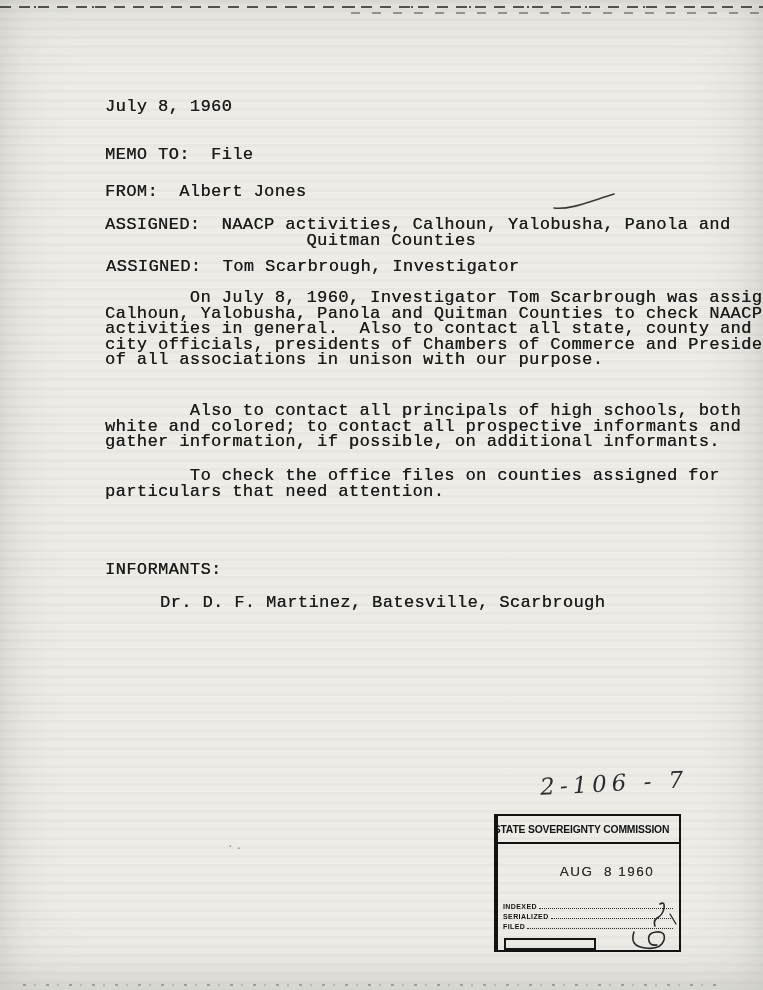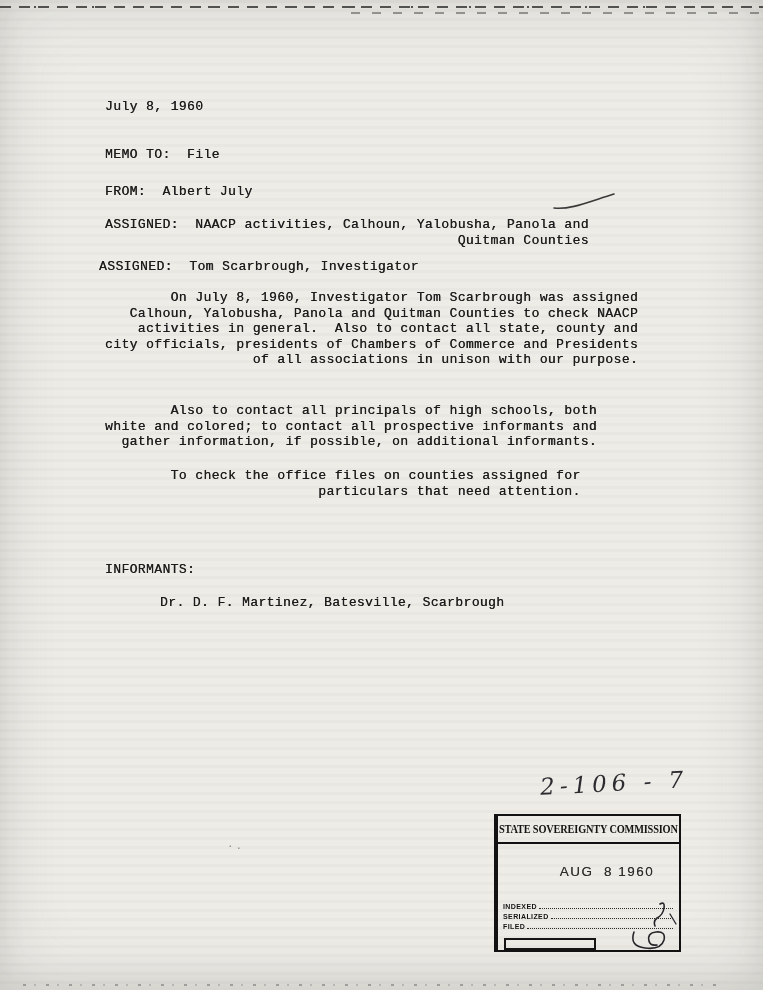--- a/index.html
+++ b/index.html
@@ -7,24 +7,23 @@
     position:relative;width:763px;height:990px;margin:0 auto;
     background:#edece7;
     background-image:repeating-linear-gradient(180deg, rgba(120,118,110,.045) 0 3px, transparent 3px 9px);
     box-shadow:inset 0 0 70px rgba(60,60,55,.14), inset 0 -10px 28px rgba(60,60,55,.08);
     overflow:hidden;
     font-family:"Liberation Mono","DejaVu Sans Mono",monospace;
     color:#1b1b1b;
   }
   .tw{
     position:absolute;
-    font-size:13px;line-height:15.5px;letter-spacing:.4px;
+    font-size:17px;line-height:15.5px;letter-spacing:.4px;
     white-space:pre;
     text-shadow:.3px 0 0 rgba(25,25,25,.85);
-    text-align:right;
   }
   .top-dash{
     position:absolute;top:6px;left:0;right:0;height:2px;opacity:.8;
     background-image:
       repeating-linear-gradient(90deg,#2f2f2f 0 11px, transparent 11px 19px),
       repeating-linear-gradient(90deg, transparent 0 5px, #2f2f2f 5px 7px, transparent 7px 29px);
   }
   .top-dash2{
     position:absolute;top:12px;left:46%;right:0;height:1.5px;opacity:.45;
     background-image:repeating-linear-gradient(90deg,#2f2f2f 0 9px, transparent 9px 21px);
@@ -43,22 +42,22 @@
   }
   
   .stamp{
     position:absolute;left:494px;top:814px;width:187px;height:138px;
     border:2px solid #121212;border-left-width:4px;box-sizing:border-box;
     color:#141414;
   }
   .stamp-title{
     position:absolute;top:0;left:0;right:0;height:26px;
     border-bottom:2px solid #121212;
-    display:flex;align-items:center;justify-content:center;
-    font-family:Liberation Serif, serif;font-weight:bold;font-size:11.5px;
+    display:flex;align-items:center;justify-content:flex-end;
+    font-family:Liberation Sans, sans-serif;font-weight:bold;font-size:11.5px;
     letter-spacing:-.2px;white-space:nowrap;
   }
   .stamp-title span{display:inline-block;transform:scaleX(.9);}
   .stamp-date{
     position:absolute;top:48px;left:0;right:0;text-align:center;
     font-family:"Liberation Sans",sans-serif;font-size:13.5px;color:#2e2e2e;
     letter-spacing:1.5px;white-space:pre;
     text-shadow:0 0 .6px rgba(46,46,46,.7);
     margin-left:37px;
   }
@@ -78,29 +77,29 @@
 <body>
 
 <div class="page">
 
   <div class="top-dash"></div>
   <div class="top-dash2"></div>
   <div class="bottom-dots"></div>
 
   <div class="tw" style="left:105px;top:99px">July 8, 1960</div>
   <div class="tw" style="left:105px;top:147px">MEMO TO:  File</div>
-  <div class="tw" style="left:105px;top:184px">FROM:  Albert July</div>
+  <div class="tw" style="left:105px;top:184px">FROM:  Albert Jones</div>
 
   <svg class="check-svg" width="64" height="20" viewBox="0 0 64 20">
     <path d="M2 16 C 18 18, 36 10, 62 2" fill="none" stroke="#3a3a3a" stroke-width="1.6" stroke-linecap="round"></path>
   </svg>
 
   <div class="tw" style="left:105px;top:217px">ASSIGNED:  NAACP activities, Calhoun, Yalobusha, Panola and
                    Quitman Counties</div>
-  <div class="tw" style="left:99px;top:259px">ASSIGNED:  Tom Scarbrough, Investigator</div>
+  <div class="tw" style="left:106px;top:259px">ASSIGNED:  Tom Scarbrough, Investigator</div>
 
   <div class="tw" style="left:105px;top:290px">        On July 8, 1960, Investigator Tom Scarbrough was assigned
 Calhoun, Yalobusha, Panola and Quitman Counties to check NAACP
 activities in general.  Also to contact all state, county and
 city officials, presidents of Chambers of Commerce and Presidents
 of all associations in unison with our purpose.</div>
   <div class="tw" style="left:105px;top:468px">        To check the office files on counties assigned for
 particulars that need attention.</div>
   <div class="tw" style="left:105px;top:403px">        Also to contact all principals of high schools, both
 white and colored; to contact all prospective informants and

